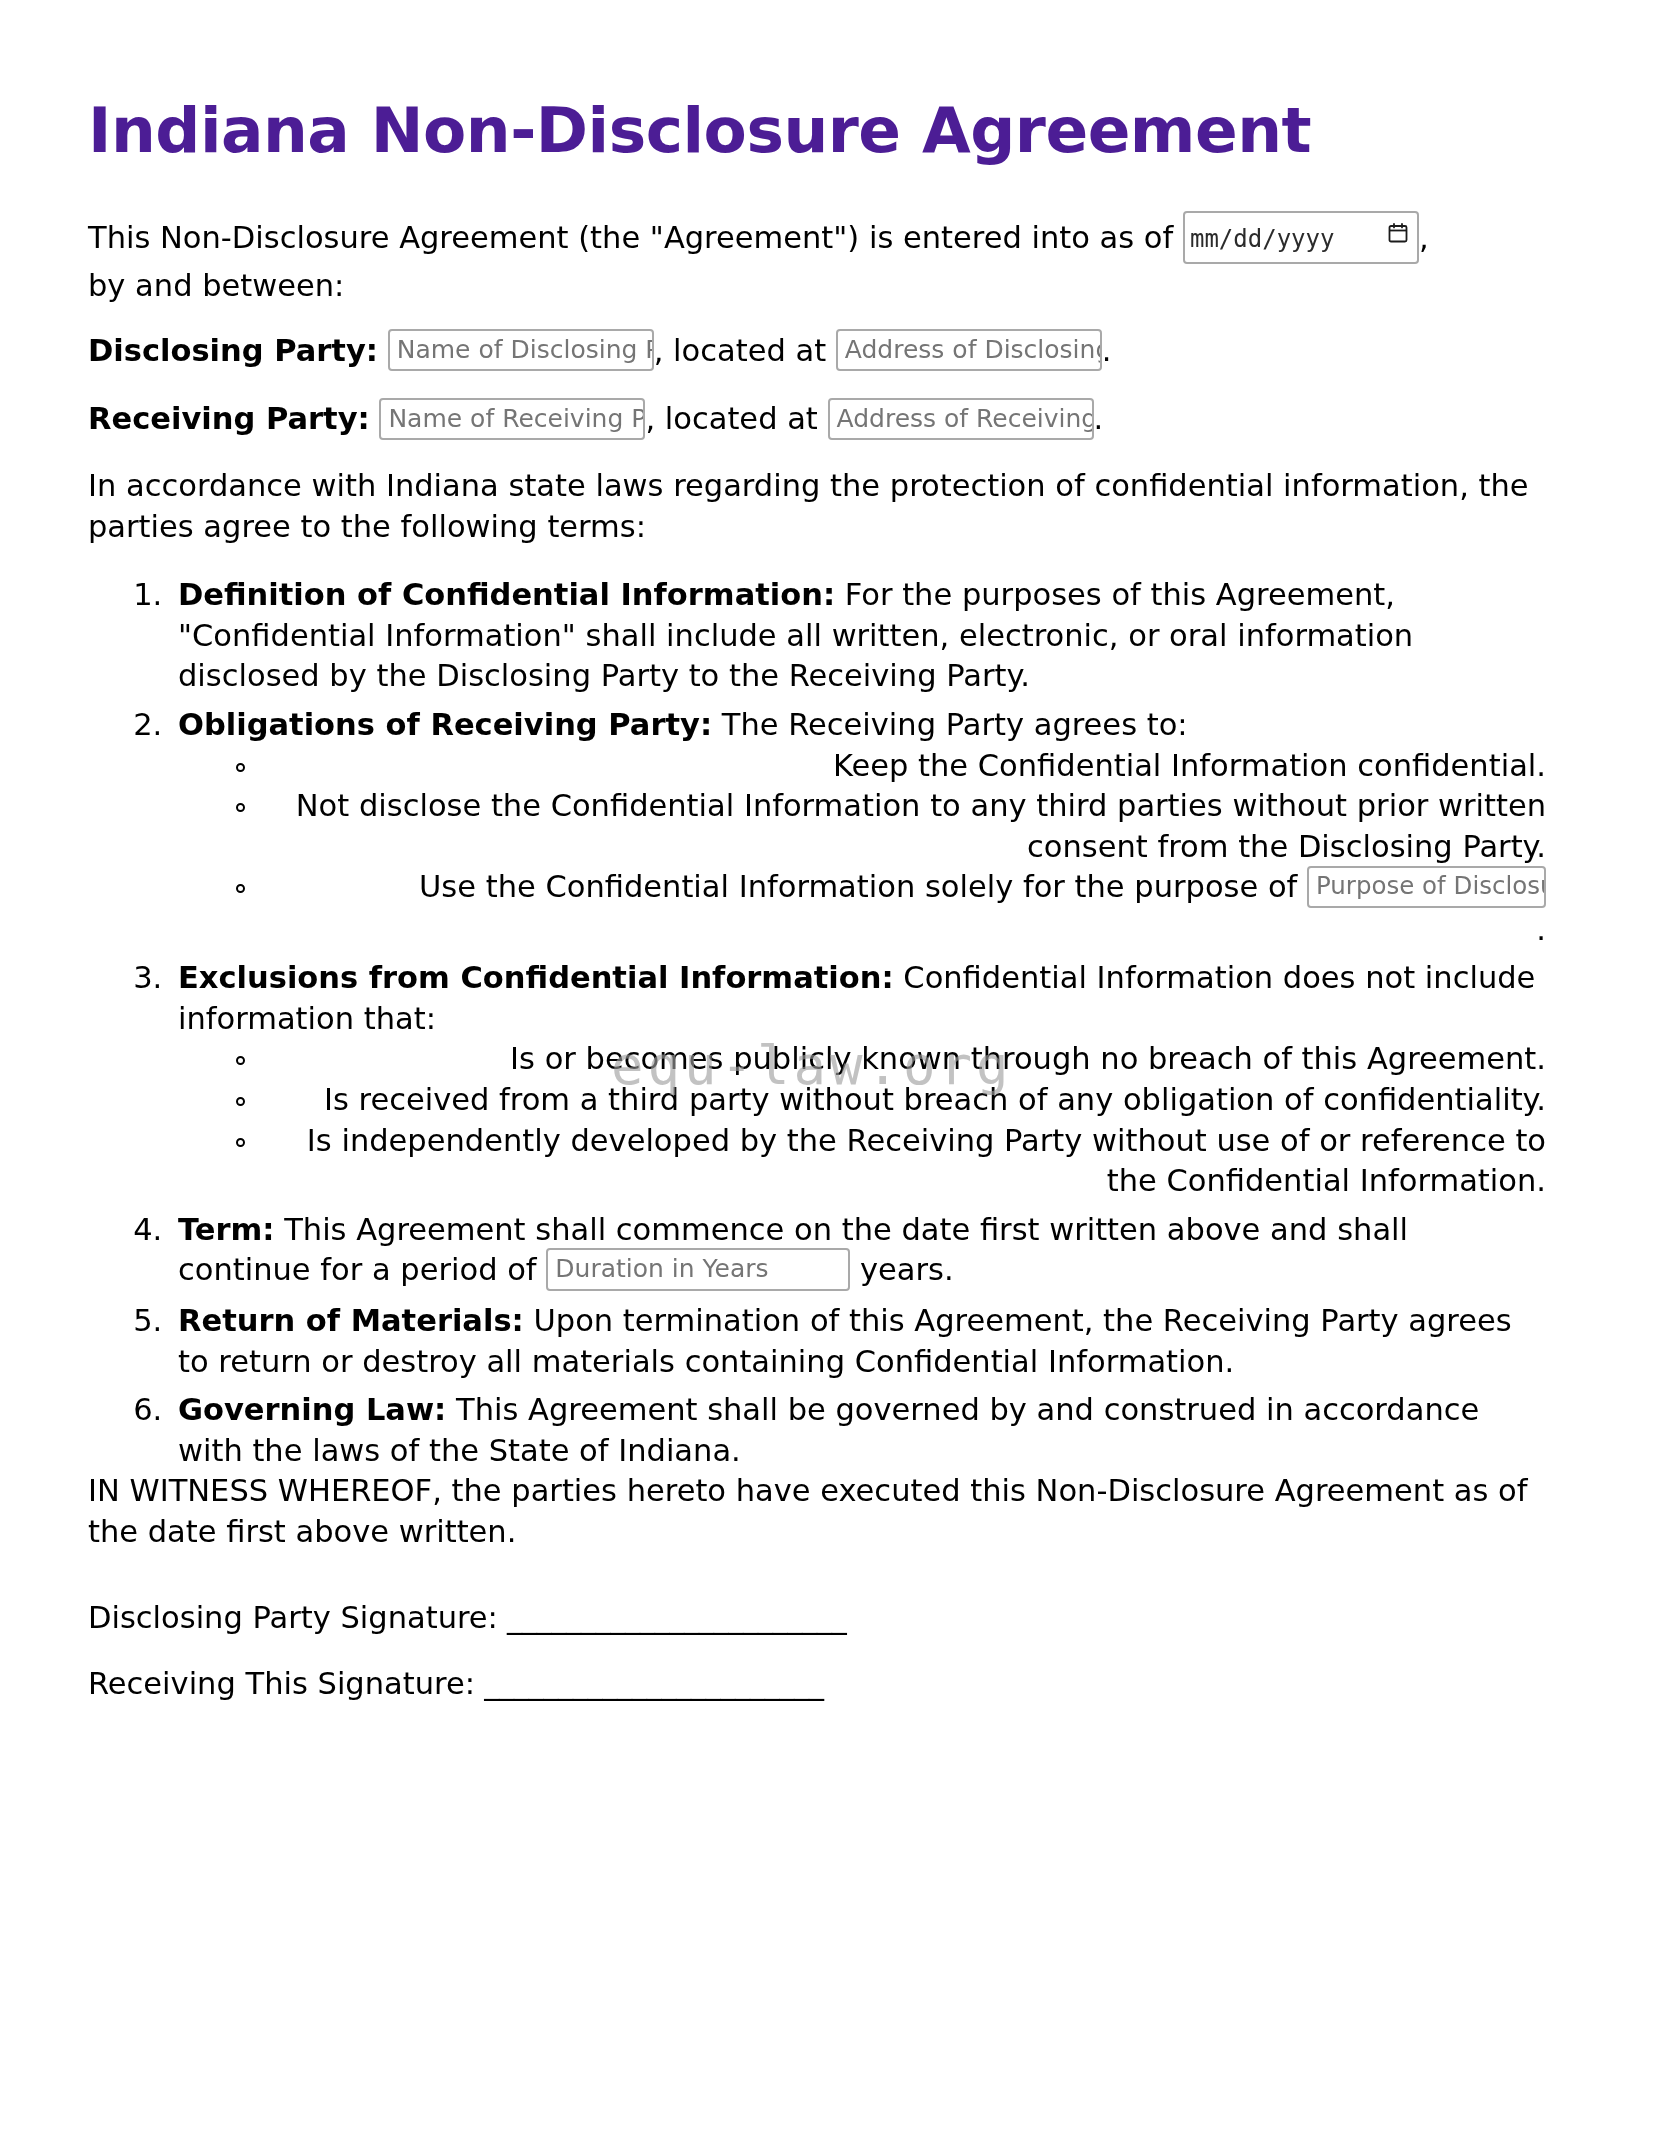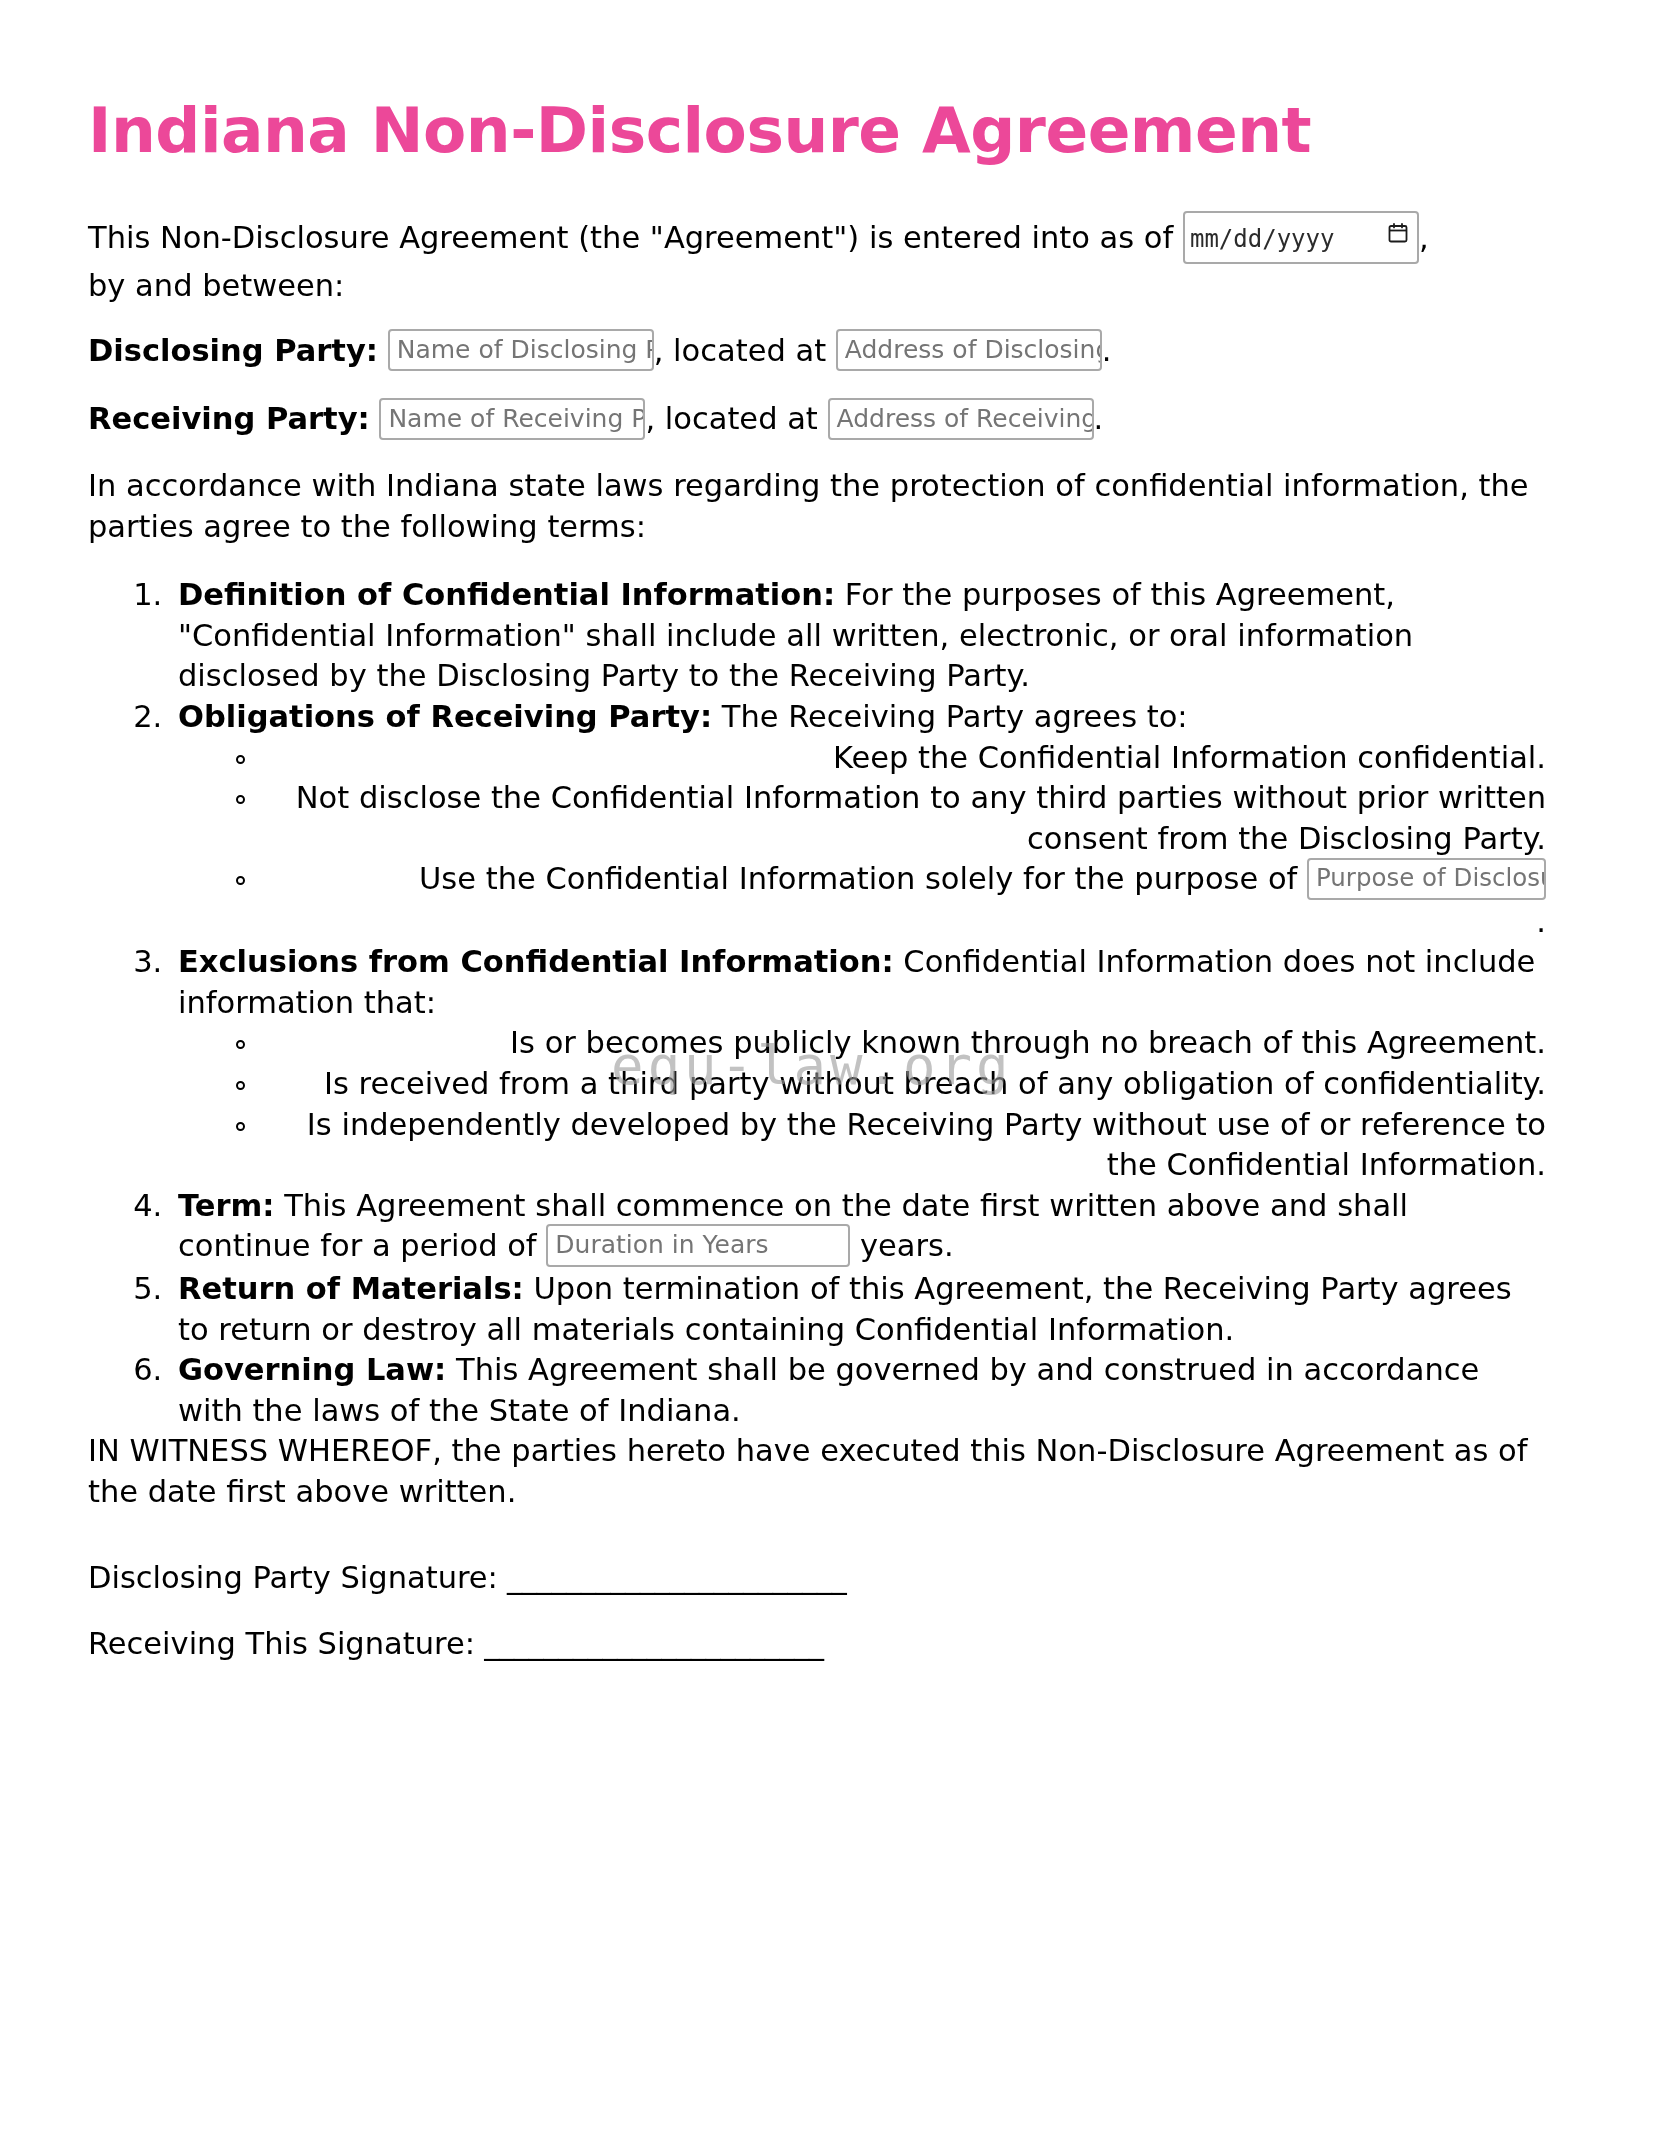--- a/index.html
+++ b/index.html
@@ -42,21 +42,21 @@
   }
 
   h1.doc-title {
     font-family: "DejaVu Sans", sans-serif;
     font-size: 63px;
     font-weight: bold;
     line-height: 1.12;
     letter-spacing: -0.5px;
     margin: 0 0 46px 0;
     padding: 0;
-    color: #ec4899;
+    color: #4c1d95;
   }
 
   p.para {
     font-size: 30.5px;
     line-height: 1.33;
     margin: 0 0 28px 0;
     color: #000;
   }
 
   p.para-tight {
@@ -121,21 +121,21 @@
     line-height: 1;
   }
 
   ol.terms {
     margin: 0 0 0 0;
     padding-left: 84px;
     font-size: 30.5px;
     line-height: 1.33;
   }
   ol.terms > li {
-    margin: 0 0 0 0;
+    margin: 8px 0 0 0;
     padding-left: 6px;
   }
   ol.terms > li > .itxt { display: inline; }
   ol.terms b { font-weight: bold; }
 
   ul.subs {
     list-style: none;
     margin: 0;
     padding-left: 54px;
   }

